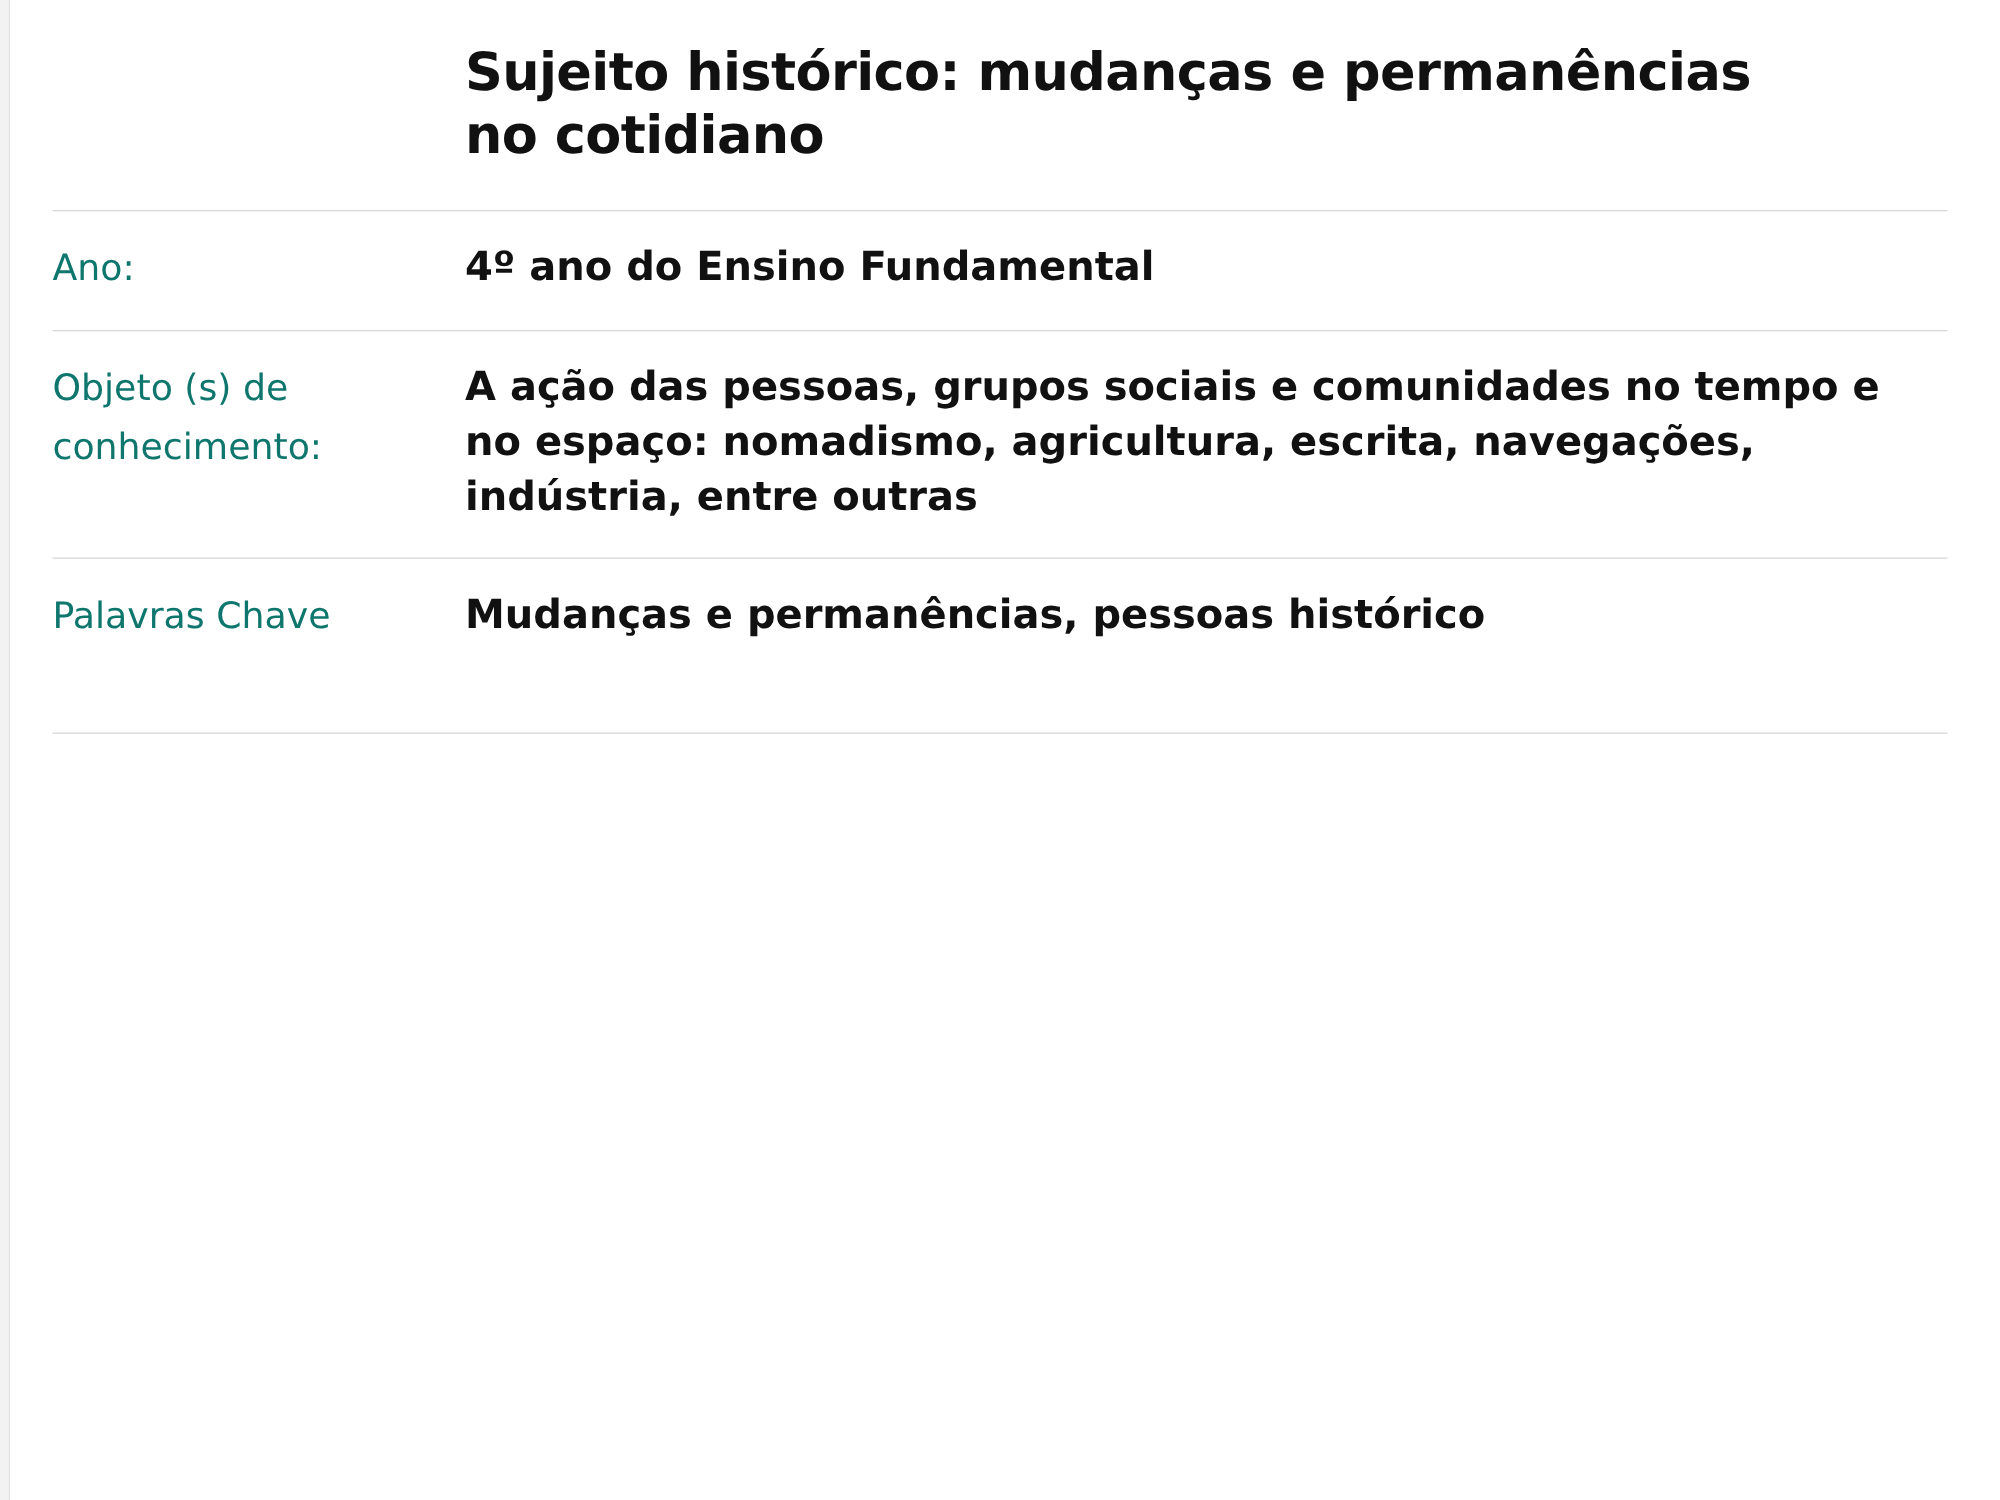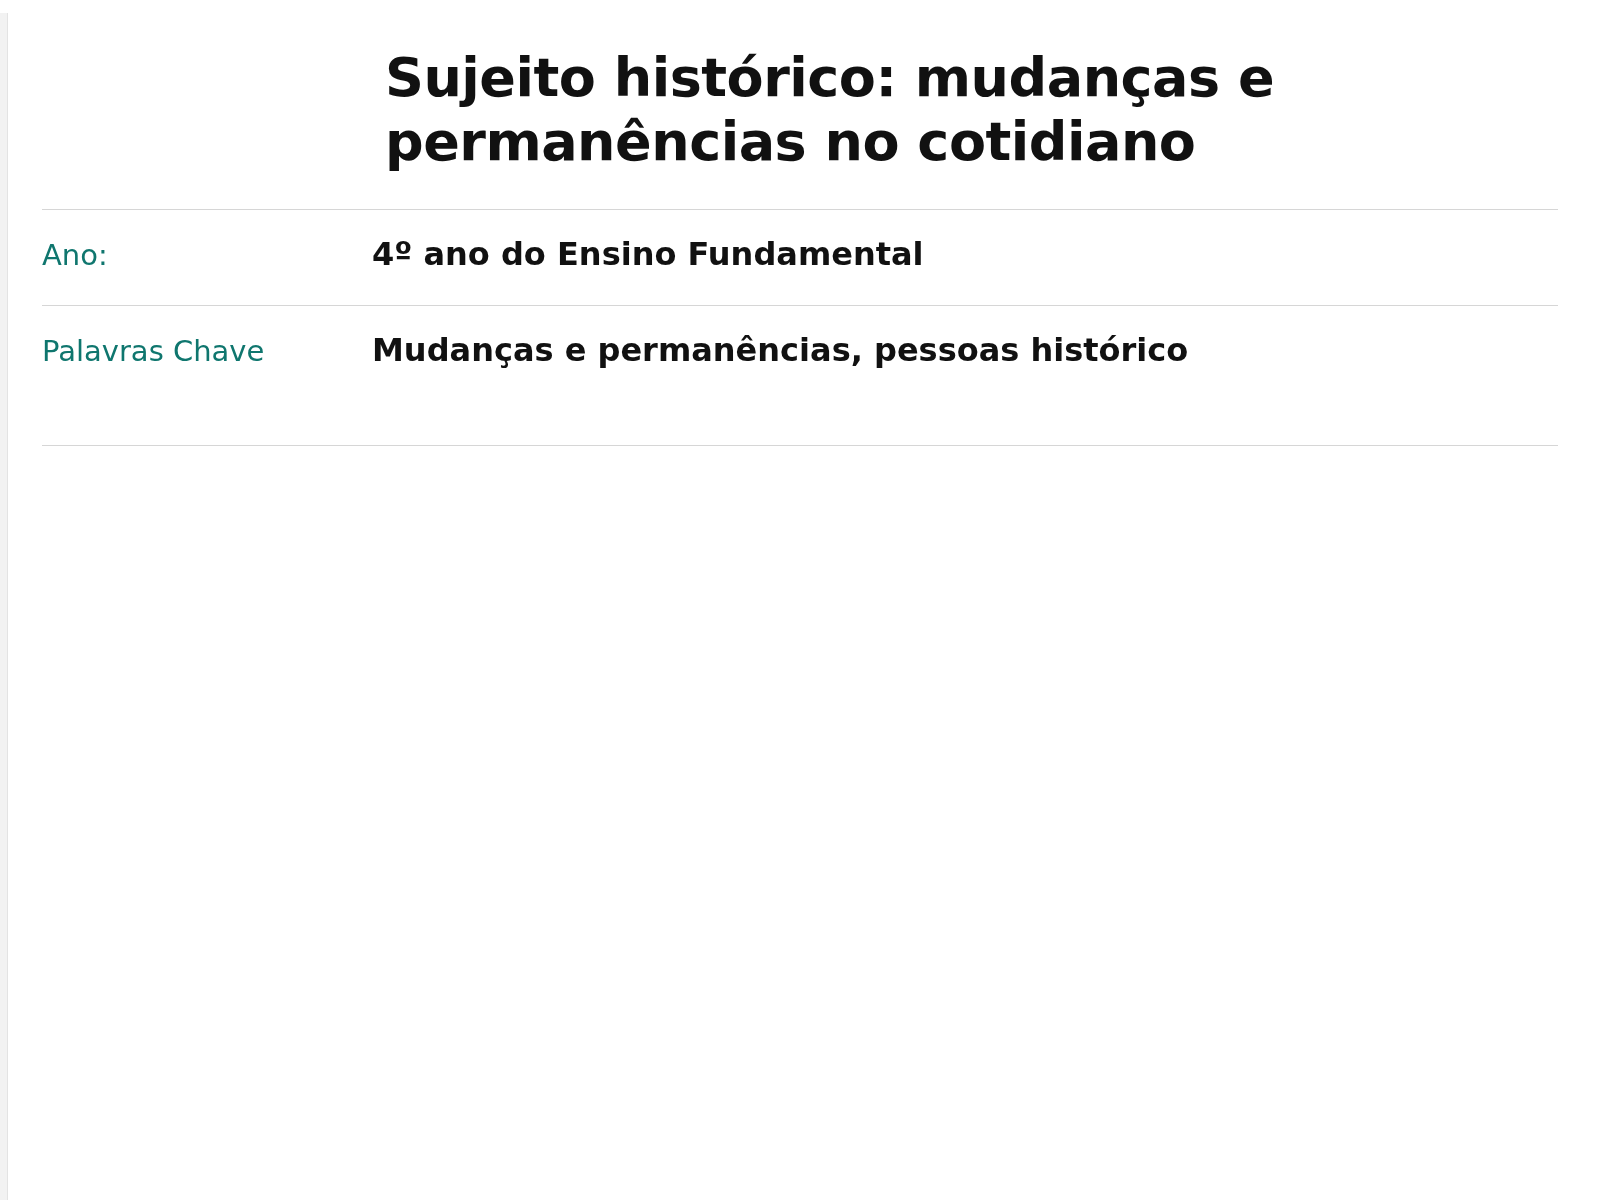--- a/index.html
+++ b/index.html
@@ -28,23 +28,23 @@
     position: absolute;
     left: 0;
     top: 0;
     width: 7px;
     height: 1200px;
     background: #f2f2f2;
     border-right: 1px solid #e3e3e3;
   }
 
   .doc-title {
-    margin: 13px;
+    margin: 0;
     padding: 33px 0 0 330px;
-    font-size: 54px;
+    font-size: 42px;
     line-height: 1.18;
     font-weight: 700;
     letter-spacing: -0.5px;
     color: #111111;
     max-width: 1080px;
   }
 
   table.spec {
     width: 100%;
     border-collapse: collapse;
@@ -89,20 +89,24 @@
   <div class="edge-strip"></div>
 
   <h1 class="doc-title">Sujeito histórico: mudanças e permanências no cotidiano</h1>
 
   <table class="spec">
     <tbody>
       <tr>
         <td class="label">Ano:</td>
         <td class="value">4º ano do Ensino Fundamental</td>
       </tr>
+      <tr>
+        <td class="label">Objeto (s) de conhecimento:</td>
+        <td class="value">A ação das pessoas, grupos sociais e comunidades no tempo e no espaço: nomadismo, agricultura, escrita, navegações, indústria, entre outras</td>
+      </tr>
       <tr class="last-rule">
         <td class="label">Palavras Chave</td>
         <td class="value">Mudanças e permanências, pessoas histórico</td>
       </tr>
     </tbody>
   </table>
 
 </div>
 
 </body></html>

